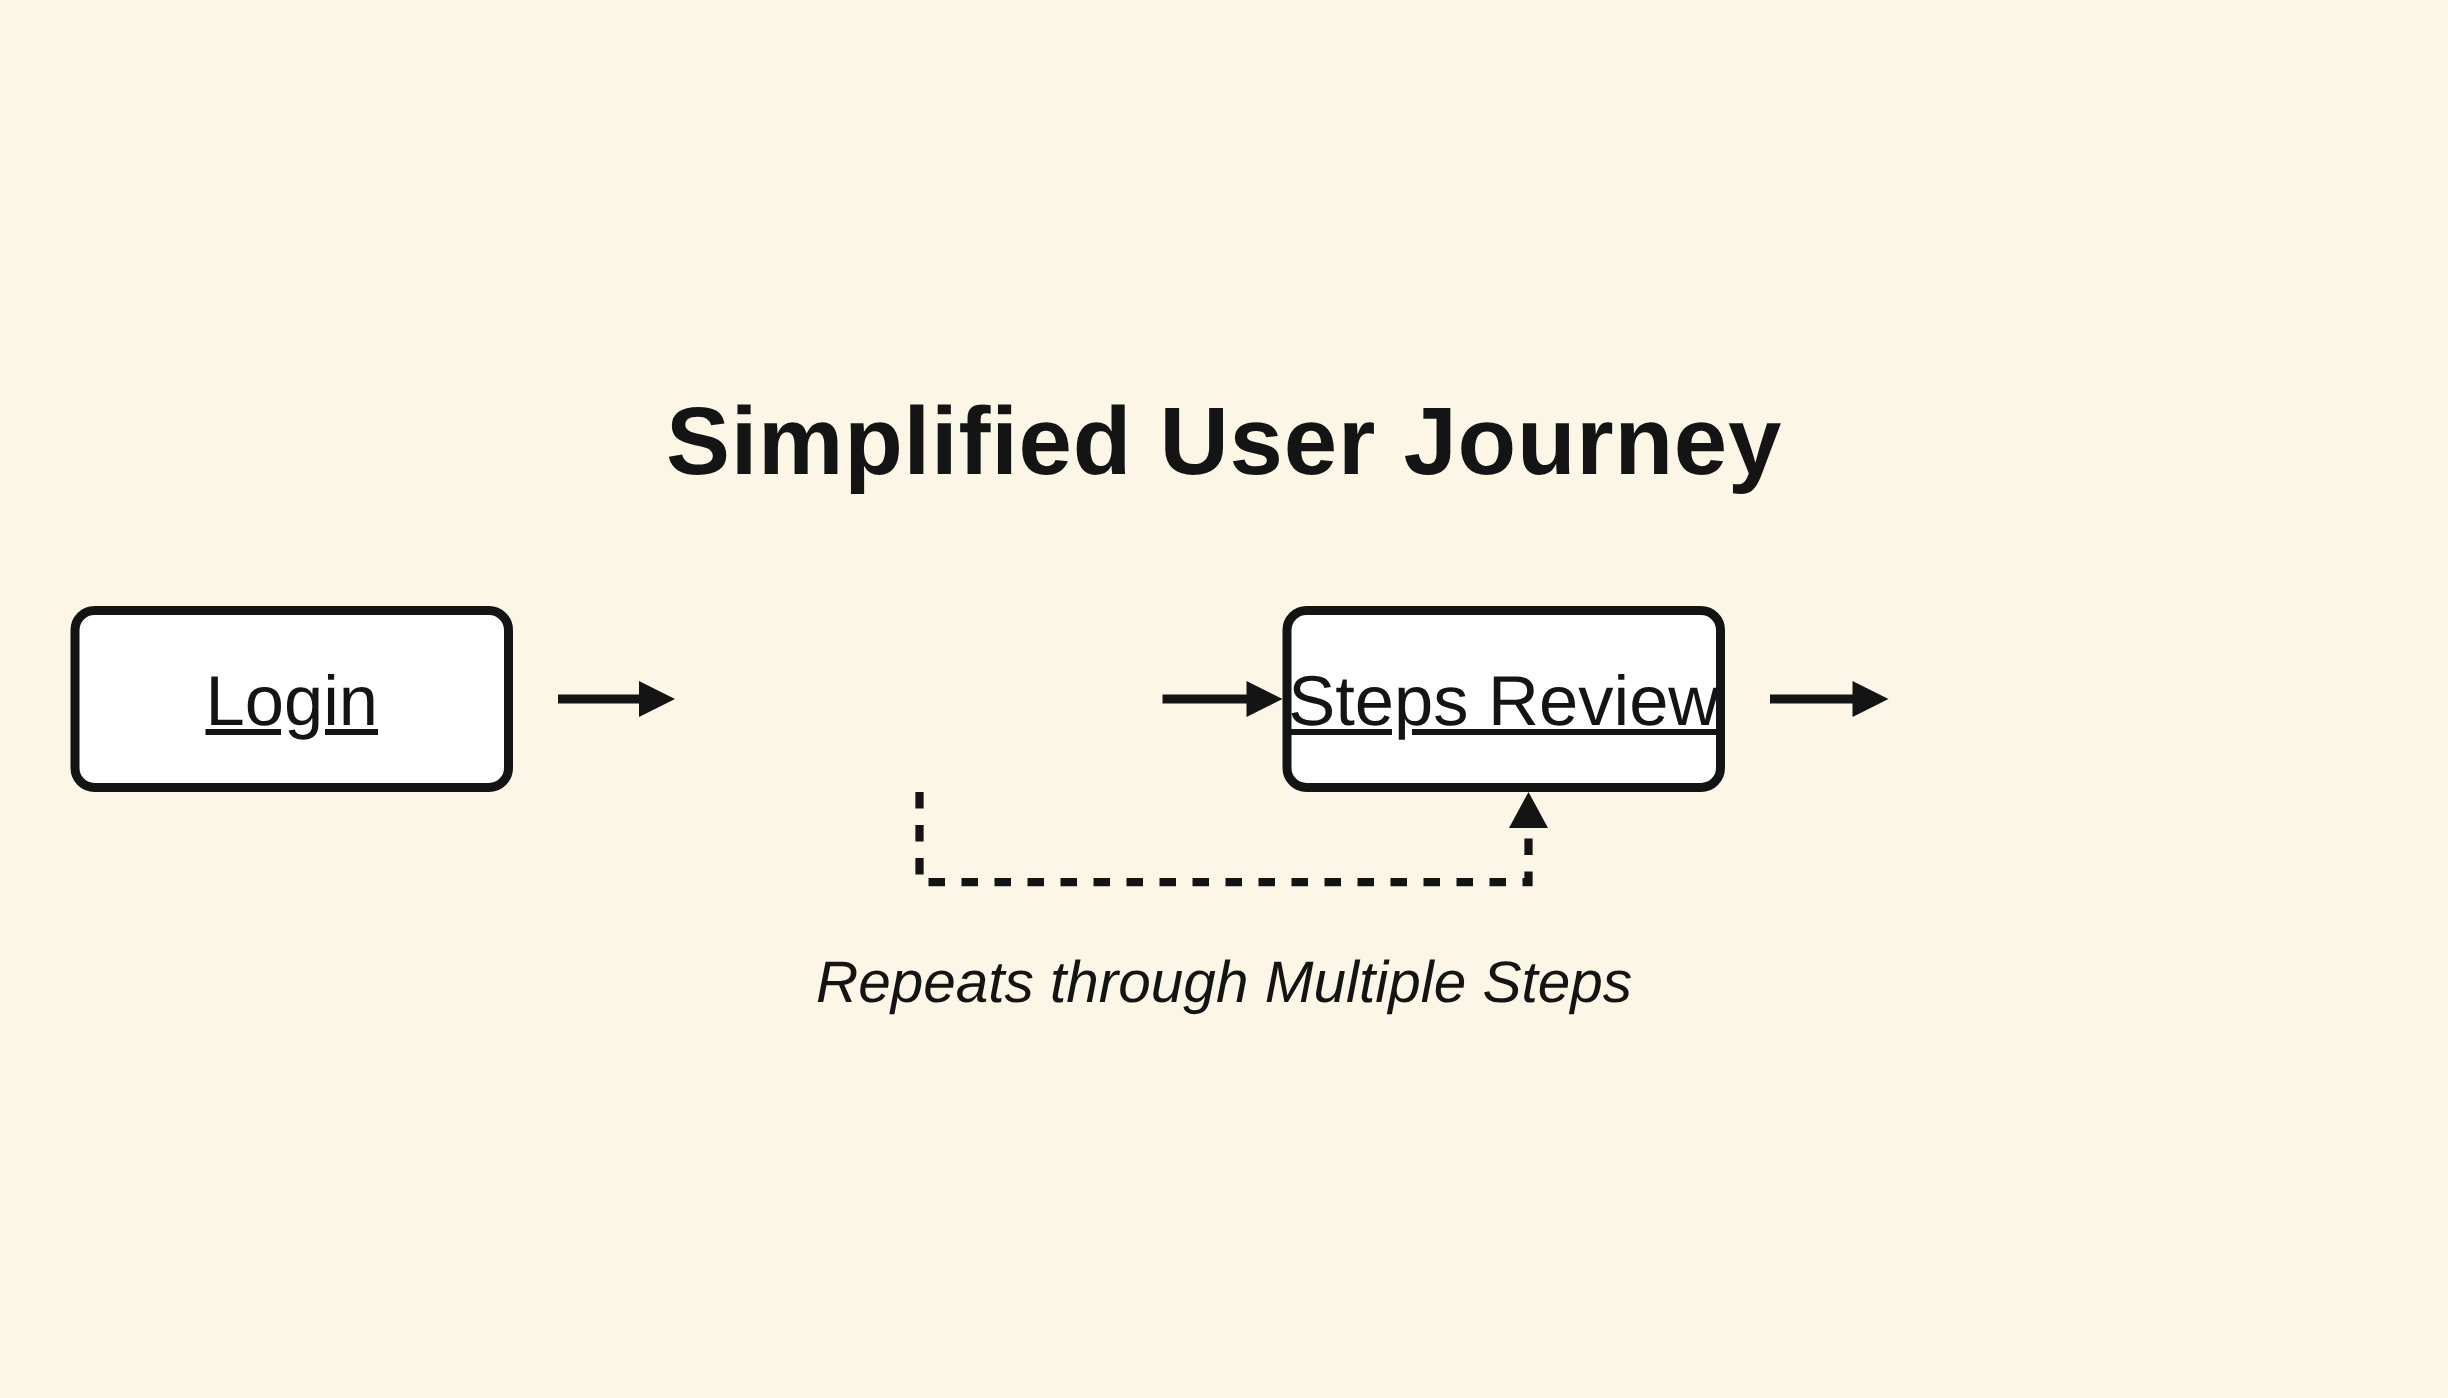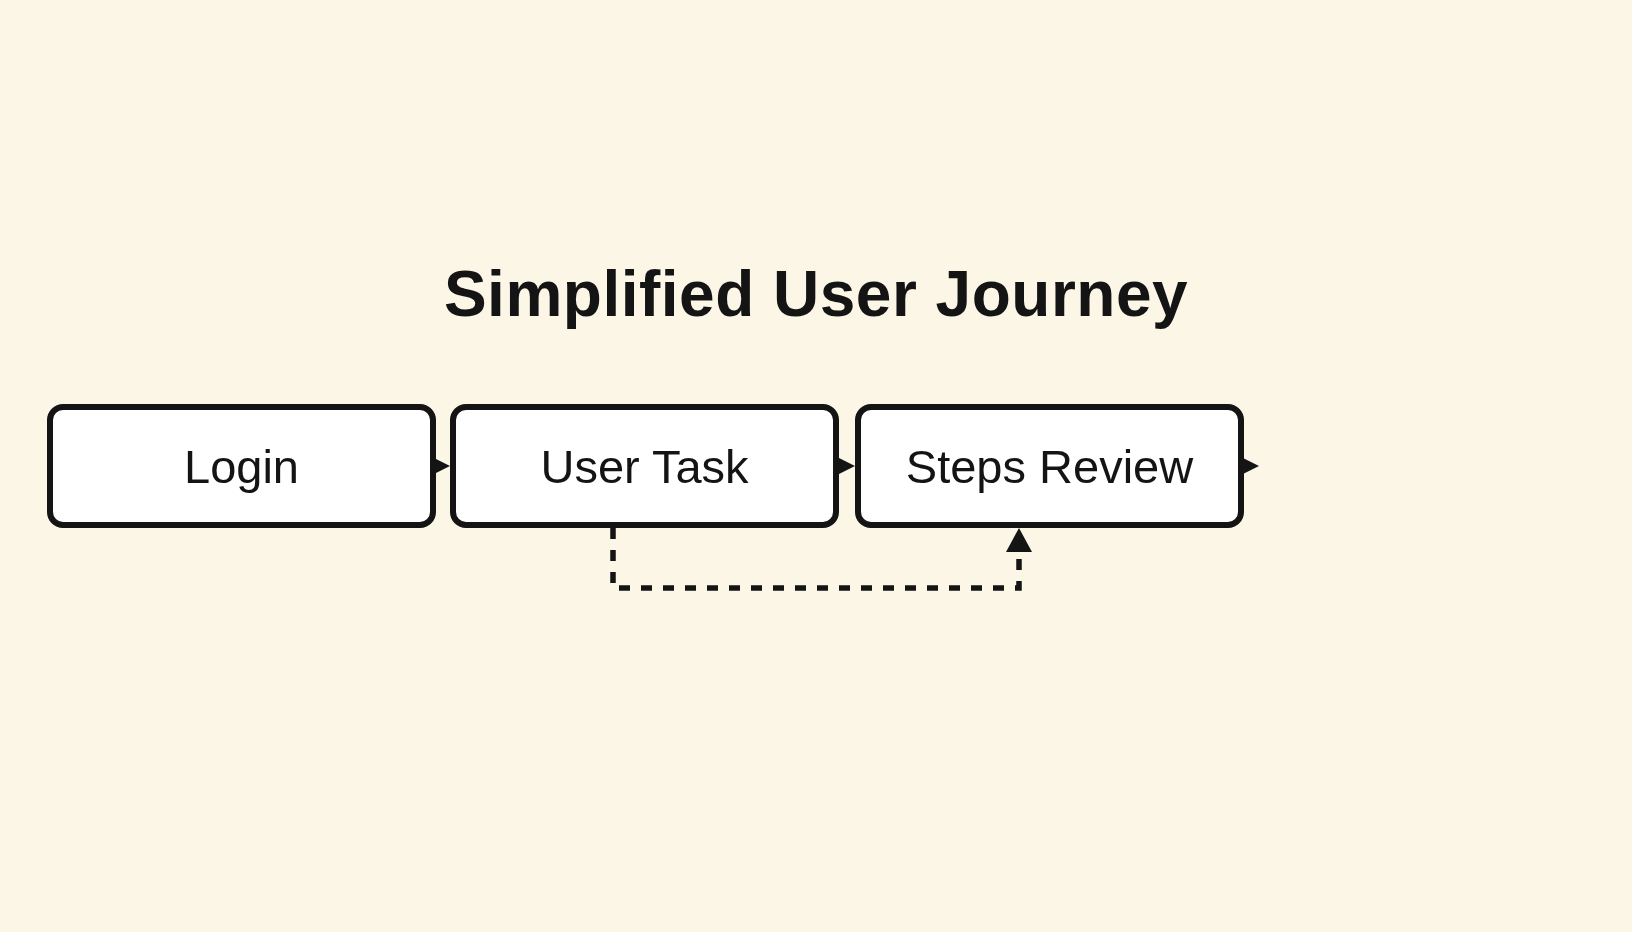--- a/index.html
+++ b/index.html
@@ -24,32 +24,33 @@
     height: 60px;
     line-height: 60px;
     text-align: center;
     font-size: 64px;
     font-weight: bold;
     letter-spacing: 0.5px;
   }
   .node {
     position: absolute;
     top: 404px;
-    width: 389px;
+    width: 295px;
     height: 124px;
     box-sizing: border-box;
     background: #FFFFFF;
     border: 6px solid #141414;
     border-radius: 16px;
     display: flex;
     align-items: center;
     justify-content: center;
     font-size: 47px;
     line-height: 1;
     white-space: nowrap;
+    text-decoration: underline;
   }
   .node-login        { left: 47px;  }
   .node-user-task    { left: 450px; }
   .node-client-review{ left: 855px; }
   .node-confirmation { left: 1259px;}
   .connector-layer {
     position: absolute;
     left: 0;
     top: 0;
     width: 1632px;
@@ -95,23 +96,21 @@
     <g>
       <path d="M 613 528 L 613 588 L 1019 588 L 1019 552" fill="none" stroke="#141414" stroke-width="5.5" stroke-dasharray="11 11"></path>
       <polygon points="1019,528 1006,552 1032,552" fill="#141414"></polygon>
     </g>
   </svg>
 
   <div class="node node-login">
     <span>Login</span>
   </div>
 
-  <div class="node node-user-task">
-    <span>User Task</span>
-  </div>
 
   <div class="node node-client-review">
     <span>Steps Review</span>
   </div>
 
 
+  <div class="loop-caption">Repeats through Multiple Steps</div>
 
 </div>
 
 </body></html>

